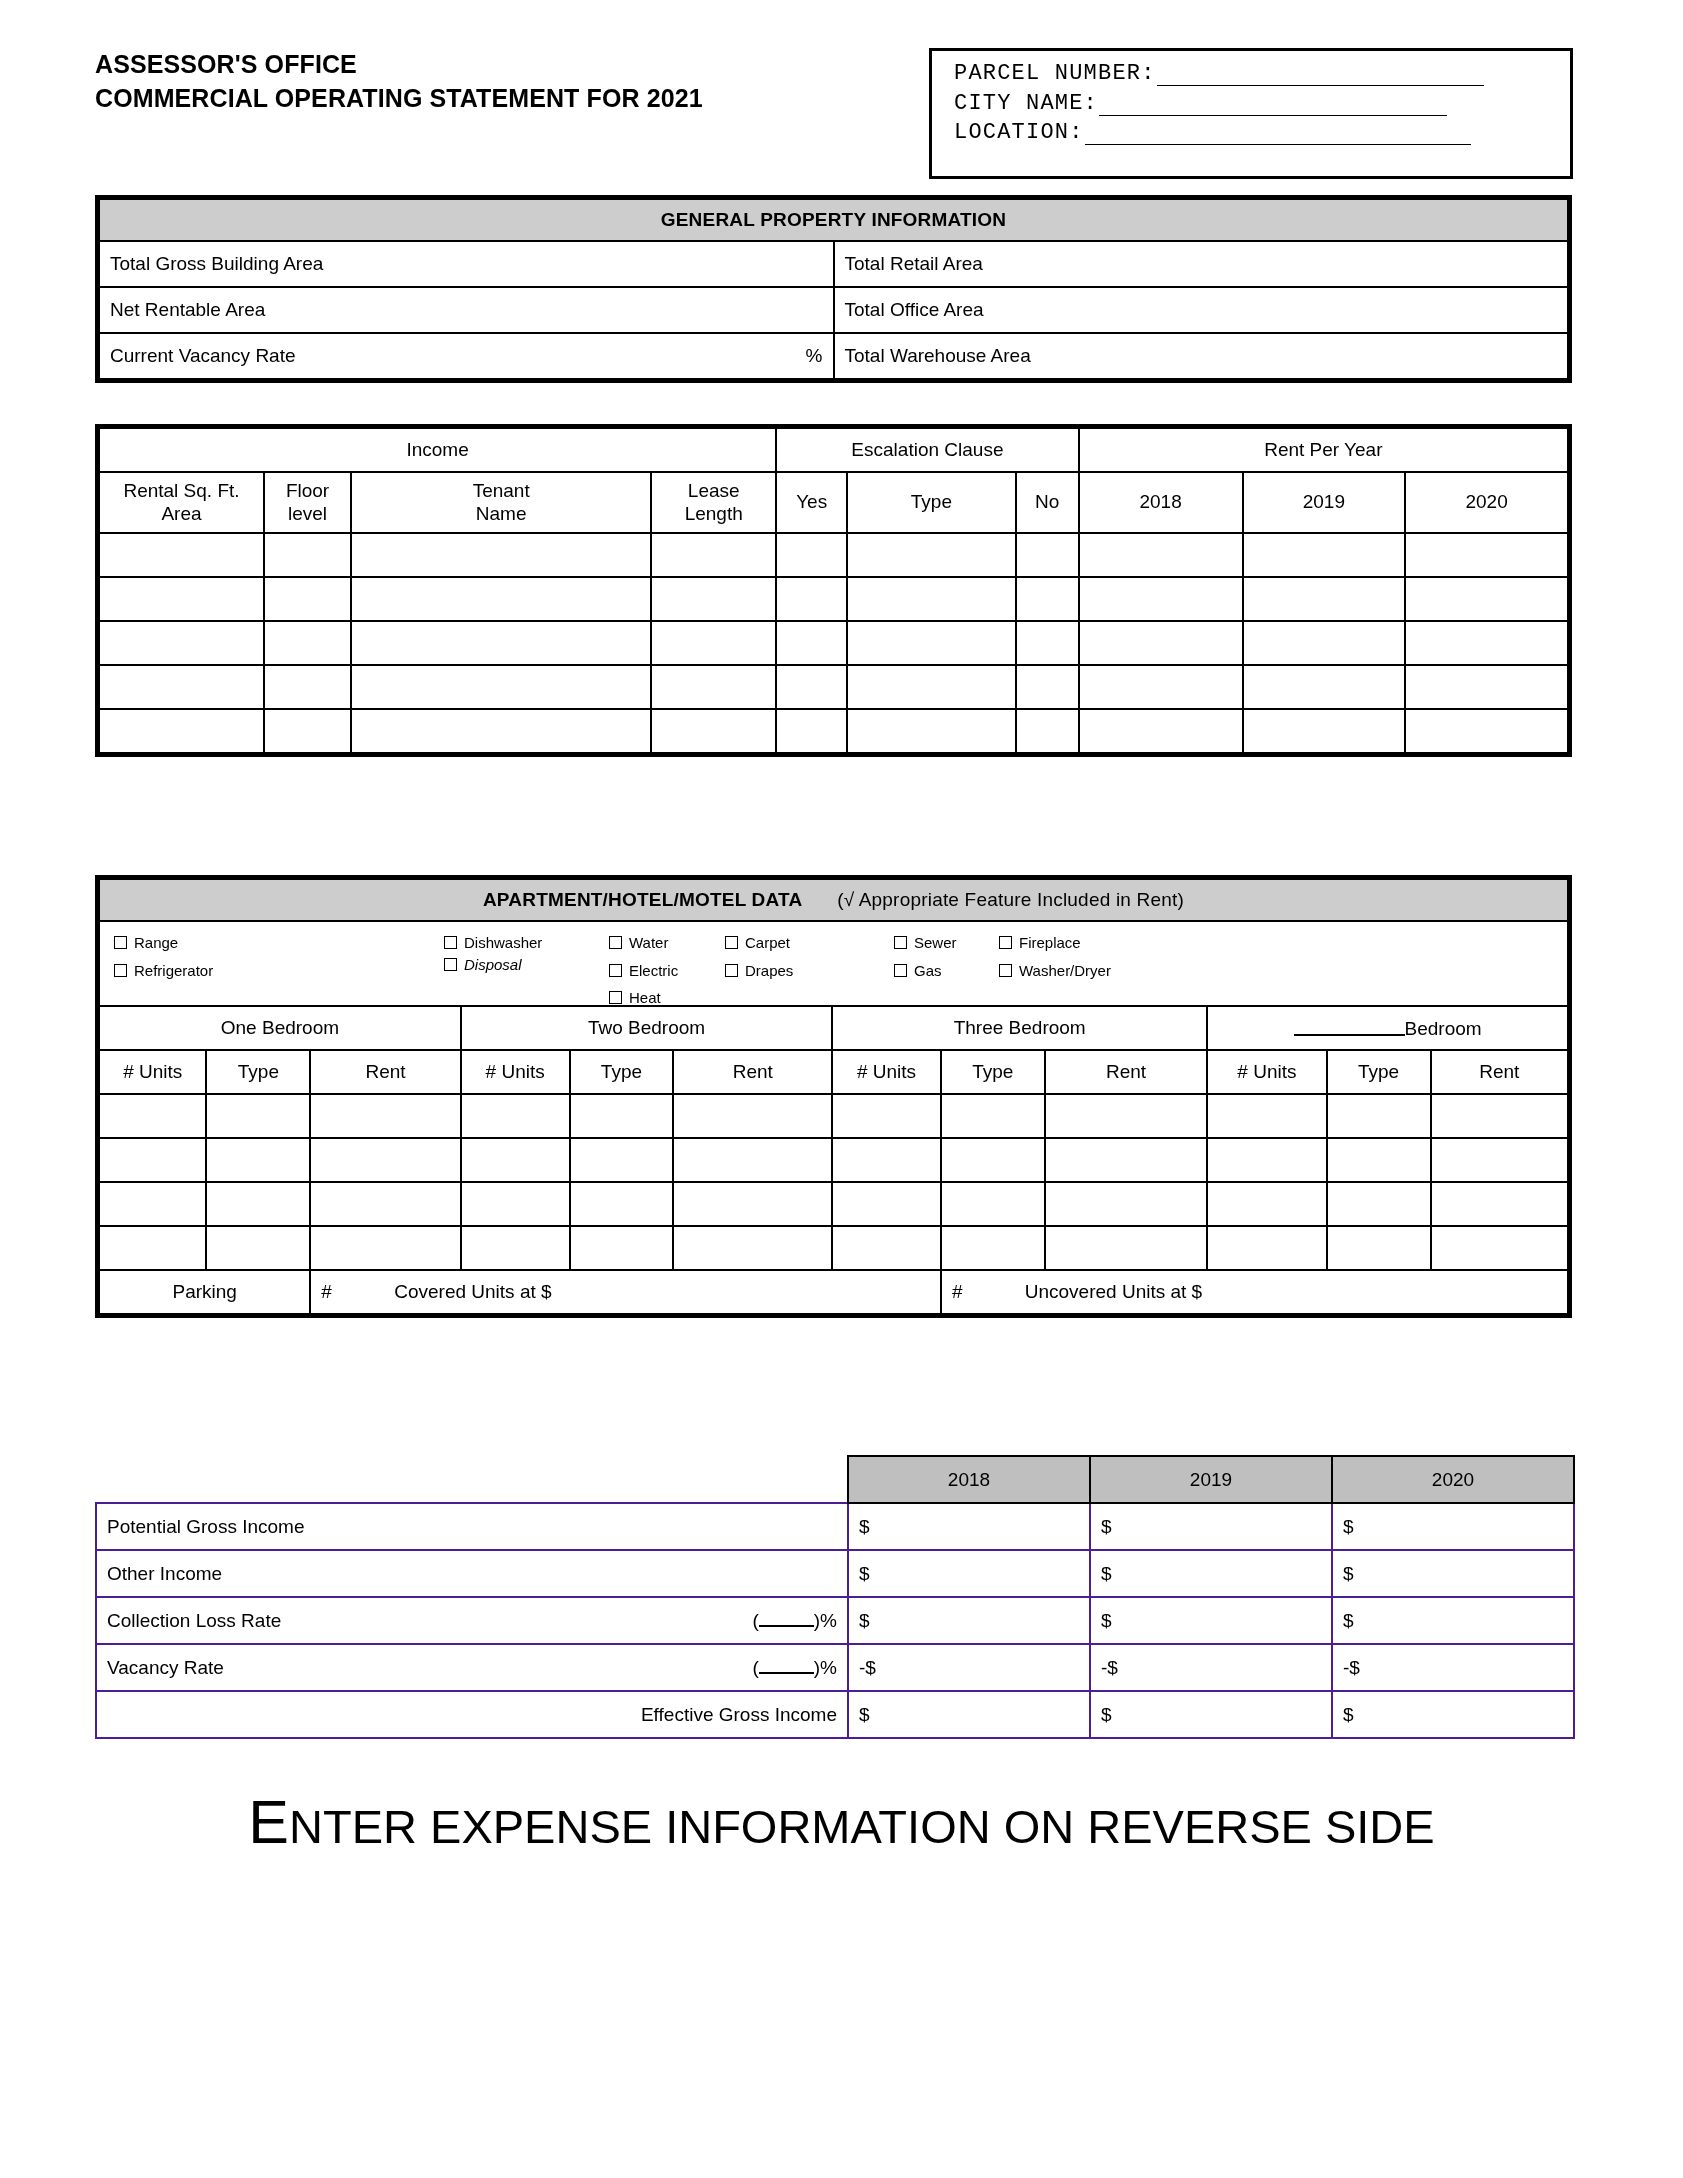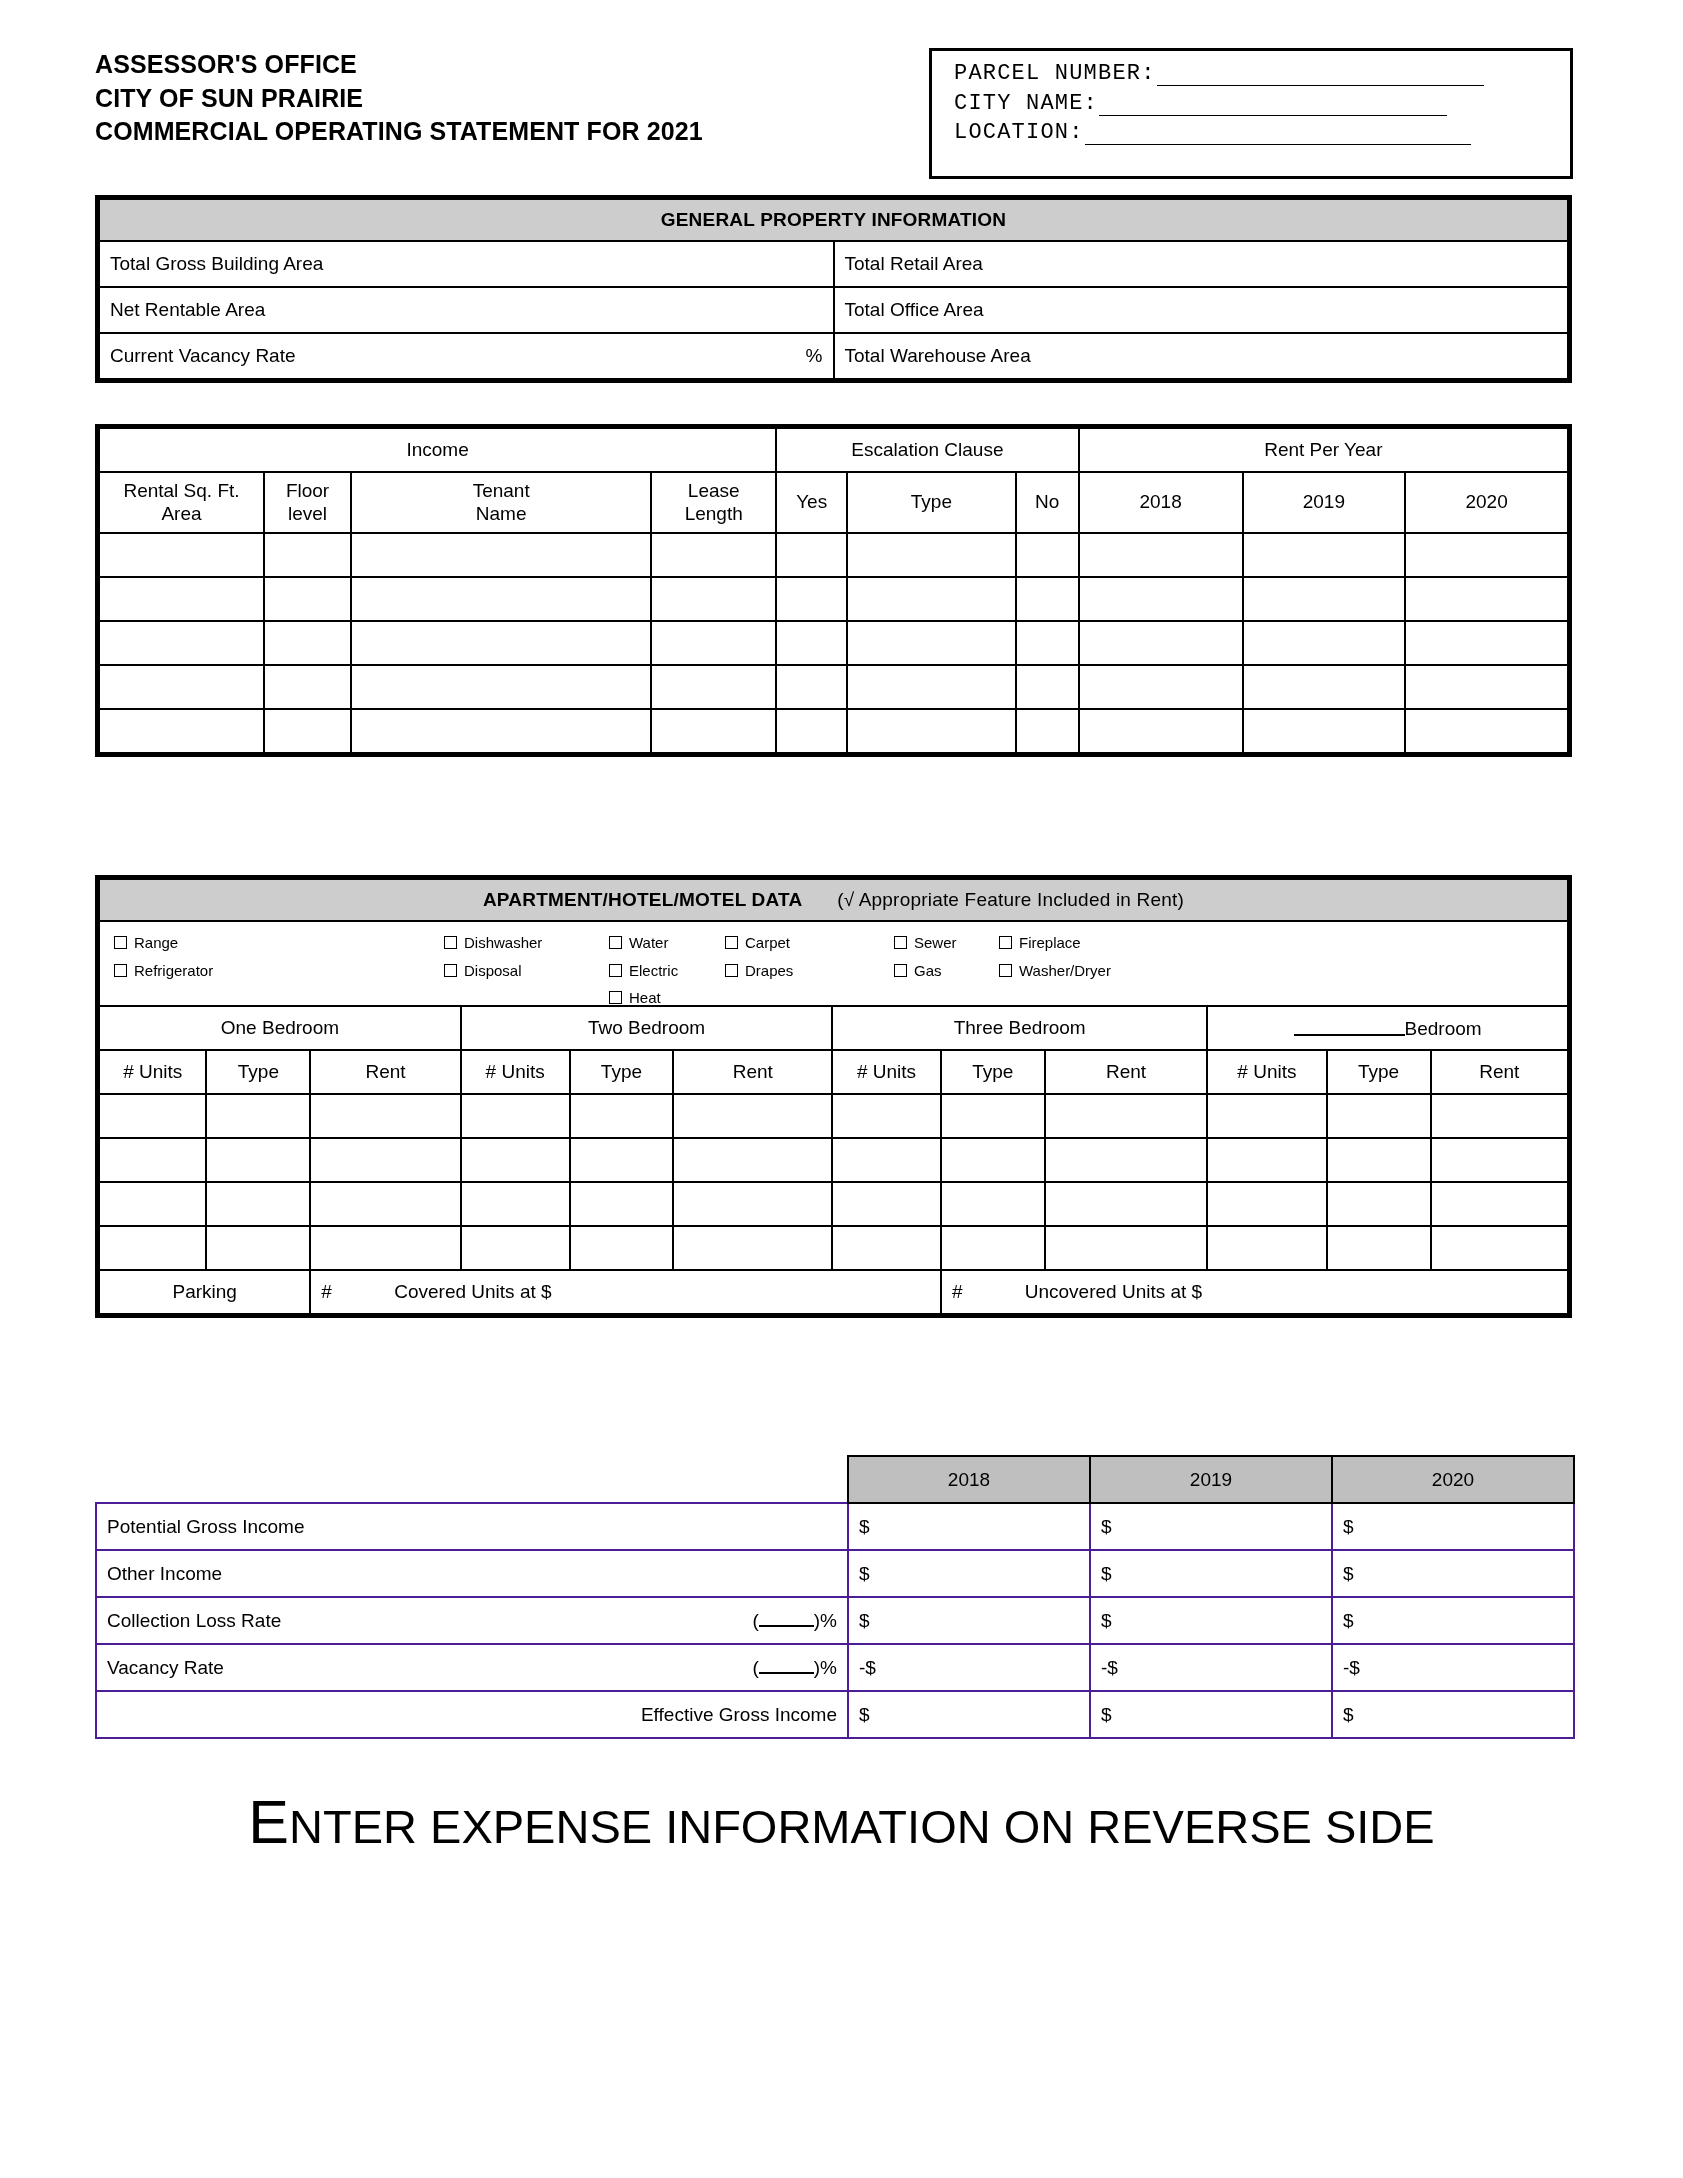--- a/index.html
+++ b/index.html
@@ -188,21 +188,20 @@
   .footer .caprest { font-size: 47px; }
 </style>
 </head>
 <body>
 
 <div class="page">
 
   <div class="header-zone">
     <div class="title-block">
       <div>ASSESSOR'S OFFICE</div>
-      <div>CITY OF SUN PRAIRIE</div>
       <div>COMMERCIAL OPERATING STATEMENT FOR 2021</div>
     </div>
 
     <div class="parcel-box">
       <div class="parcel-line pl1">
         <span class="plabel">PARCEL NUMBER:</span>
           <span class="prule"></span>
       </div>
       <div class="parcel-line pl2">
         <span class="plabel">CITY NAME:</span>
@@ -393,21 +392,21 @@
                   <span>Range</span>
                 </div>
             <div class="chkcell" style="left:14px;  top:40px;">
                   <span class="cbox"></span>
                   <span>Refrigerator</span>
                 </div>
             <div class="chkcell" style="left:344px; top:12px;">
                   <span class="cbox"></span>
                   <span>Dishwasher</span>
                 </div>
-            <div class="chkcell" style="left:344px; top:40px;">
+            <div class="chkcell" style="left:344px; top:34px;font-style:italic;">
                   <span class="cbox"></span>
                   <span>Disposal</span>
                 </div>
             <div class="chkcell" style="left:509px; top:12px;">
                   <span class="cbox"></span>
                   <span>Water</span>
                 </div>
             <div class="chkcell" style="left:509px; top:40px;">
                   <span class="cbox"></span>
                   <span>Electric</span>

